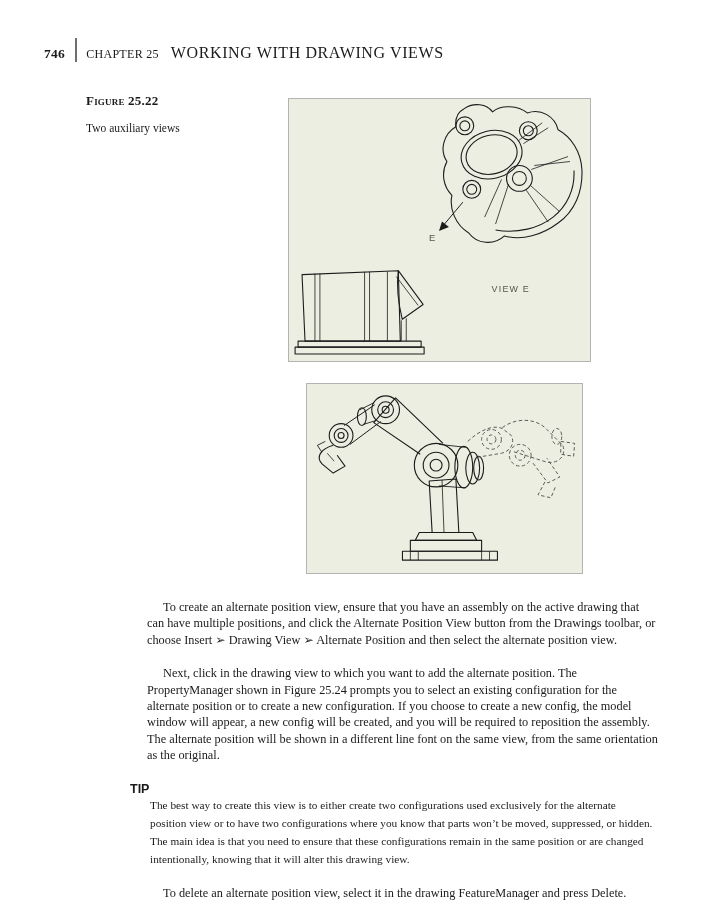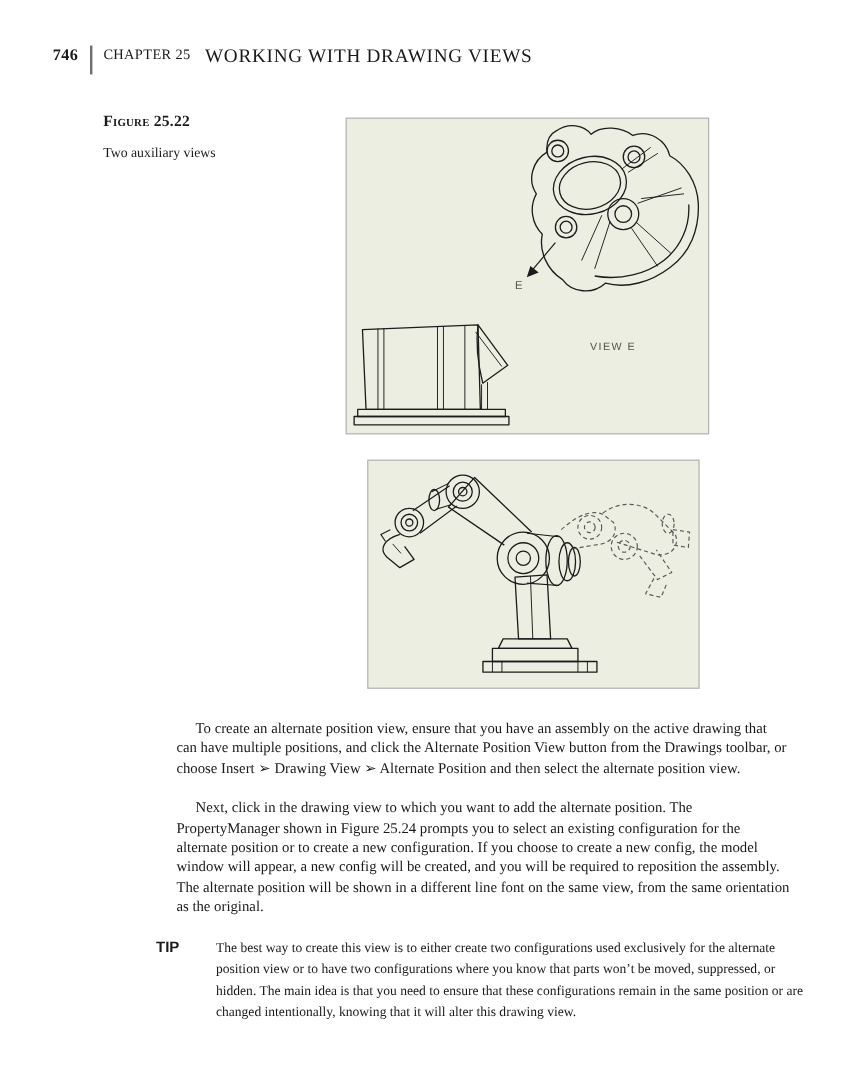--- a/index.html
+++ b/index.html
@@ -1,21 +1,21 @@
 <!DOCTYPE html>
 <html><head>
 <meta charset="utf-8">
 <style>
   html,body { margin:0; padding:0; background:#ffffff; }
   .page {
     position:relative; width:717px; height:900px; background:#ffffff;
     font-family:"Liberation Serif", serif; color:#1a1a1a; overflow:hidden;
   }
   
-  .runhead { position:absolute; left:44px; top:38px; display:flex; align-items:flex-start; height:24px; }
+  .runhead { position:absolute; left:44px; top:38px; display:flex; align-items:flex-end; height:24px; }
   .pagenum { font-weight:bold; font-size:13.5px; letter-spacing:.3px; }
   .runrule { width:2px; height:24px; background:#6f6f6f; margin-left:10px; margin-right:9px; }
   .chaplabel { font-weight:normal; font-size:12px; letter-spacing:.3px; }
   .chaptitle { font-size:16px; letter-spacing:.6px; margin-left:12px; padding-top:1px; }
 
   
   .figcap { position:absolute; left:86px; width:118px; }
   .figcap .figlabel { font-weight:bold; font-variant:small-caps; font-size:13px; letter-spacing:.2px; }
   .figcap .figtext { font-size:11.5px; line-height:15px; margin-top:12px; }
   #cap1 { top:93px; }
@@ -23,21 +23,21 @@
 
   
   .figpanel { position:absolute; background:#edeee2; border:1px solid #b3b3b3; box-sizing:border-box; }
   #panel1 { left:288px; top:98px;  width:303px; height:264px; }
   #panel2 { left:306px; top:383px; width:277px; height:191px; }
   .figpanel svg { display:block; }
 
   
   .body { position:absolute; left:130px; top:582px; width:545px; }
   .body p { margin:17px; font-size:12.3px; line-height:16.4px; text-indent:16px; }
-  .tip { display:flex; margin-top:11px; }
+  .tip { display:flex; margin-top:11px;flex-direction:column; }
   .tiplabel { font-family:"Liberation Sans", sans-serif; font-weight:bold; font-size:12.5px; width:30px; flex:none; padding-top:1px; }
   .tiptext { font-size:11.3px; line-height:18px; width:505px; margin-left:20px; }
   .lastp { margin-top:13px; }
 
   .drawtext { font-family:"Liberation Sans", sans-serif; fill:#55554b; }
 </style>
 </head>
 <body>
 
 <div class="page">
@@ -151,15 +151,16 @@
     </svg>
   </div>
 
   <div class="body">
     <p>To create an alternate position view, ensure that you have an assembly on the active drawing that can have multiple positions, and click the Alternate Position View button from the Drawings toolbar, or choose Insert ➢ Drawing View ➢ Alternate Position and then select the alternate position view.</p>
     <p>Next, click in the drawing view to which you want to add the alternate position. The PropertyManager shown in Figure 25.24 prompts you to select an existing configuration for the alternate position or to create a new configuration. If you choose to create a new config, the model window will appear, a new config will be created, and you will be required to reposition the assembly. The alternate position will be shown in a different line font on the same view, from the same orientation as the original.</p>
     <div class="tip">
       <span class="tiplabel">TIP</span>
       <span class="tiptext">The best way to create this view is to either create two configurations used exclusively for the alternate position view or to have two configurations where you know that parts won’t be moved, suppressed, or hidden. The main idea is that you need to ensure that these configurations remain in the same position or are changed intentionally, knowing that it will alter this drawing view.</span>
     </div>
+    <p class="lastp">To delete an alternate position view, select it in the drawing FeatureManager and press Delete.</p>
   </div>
 
 </div>
 
 </body></html>

